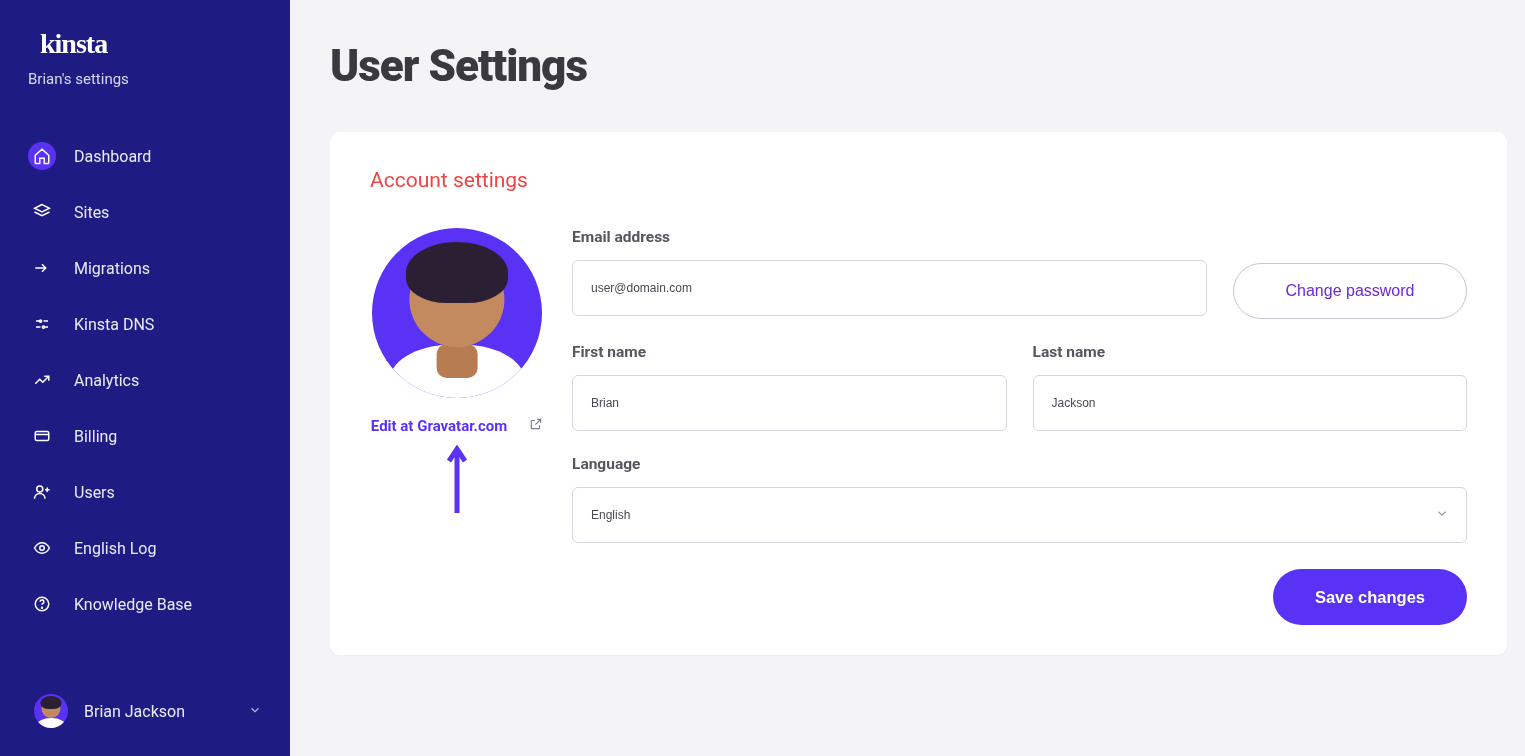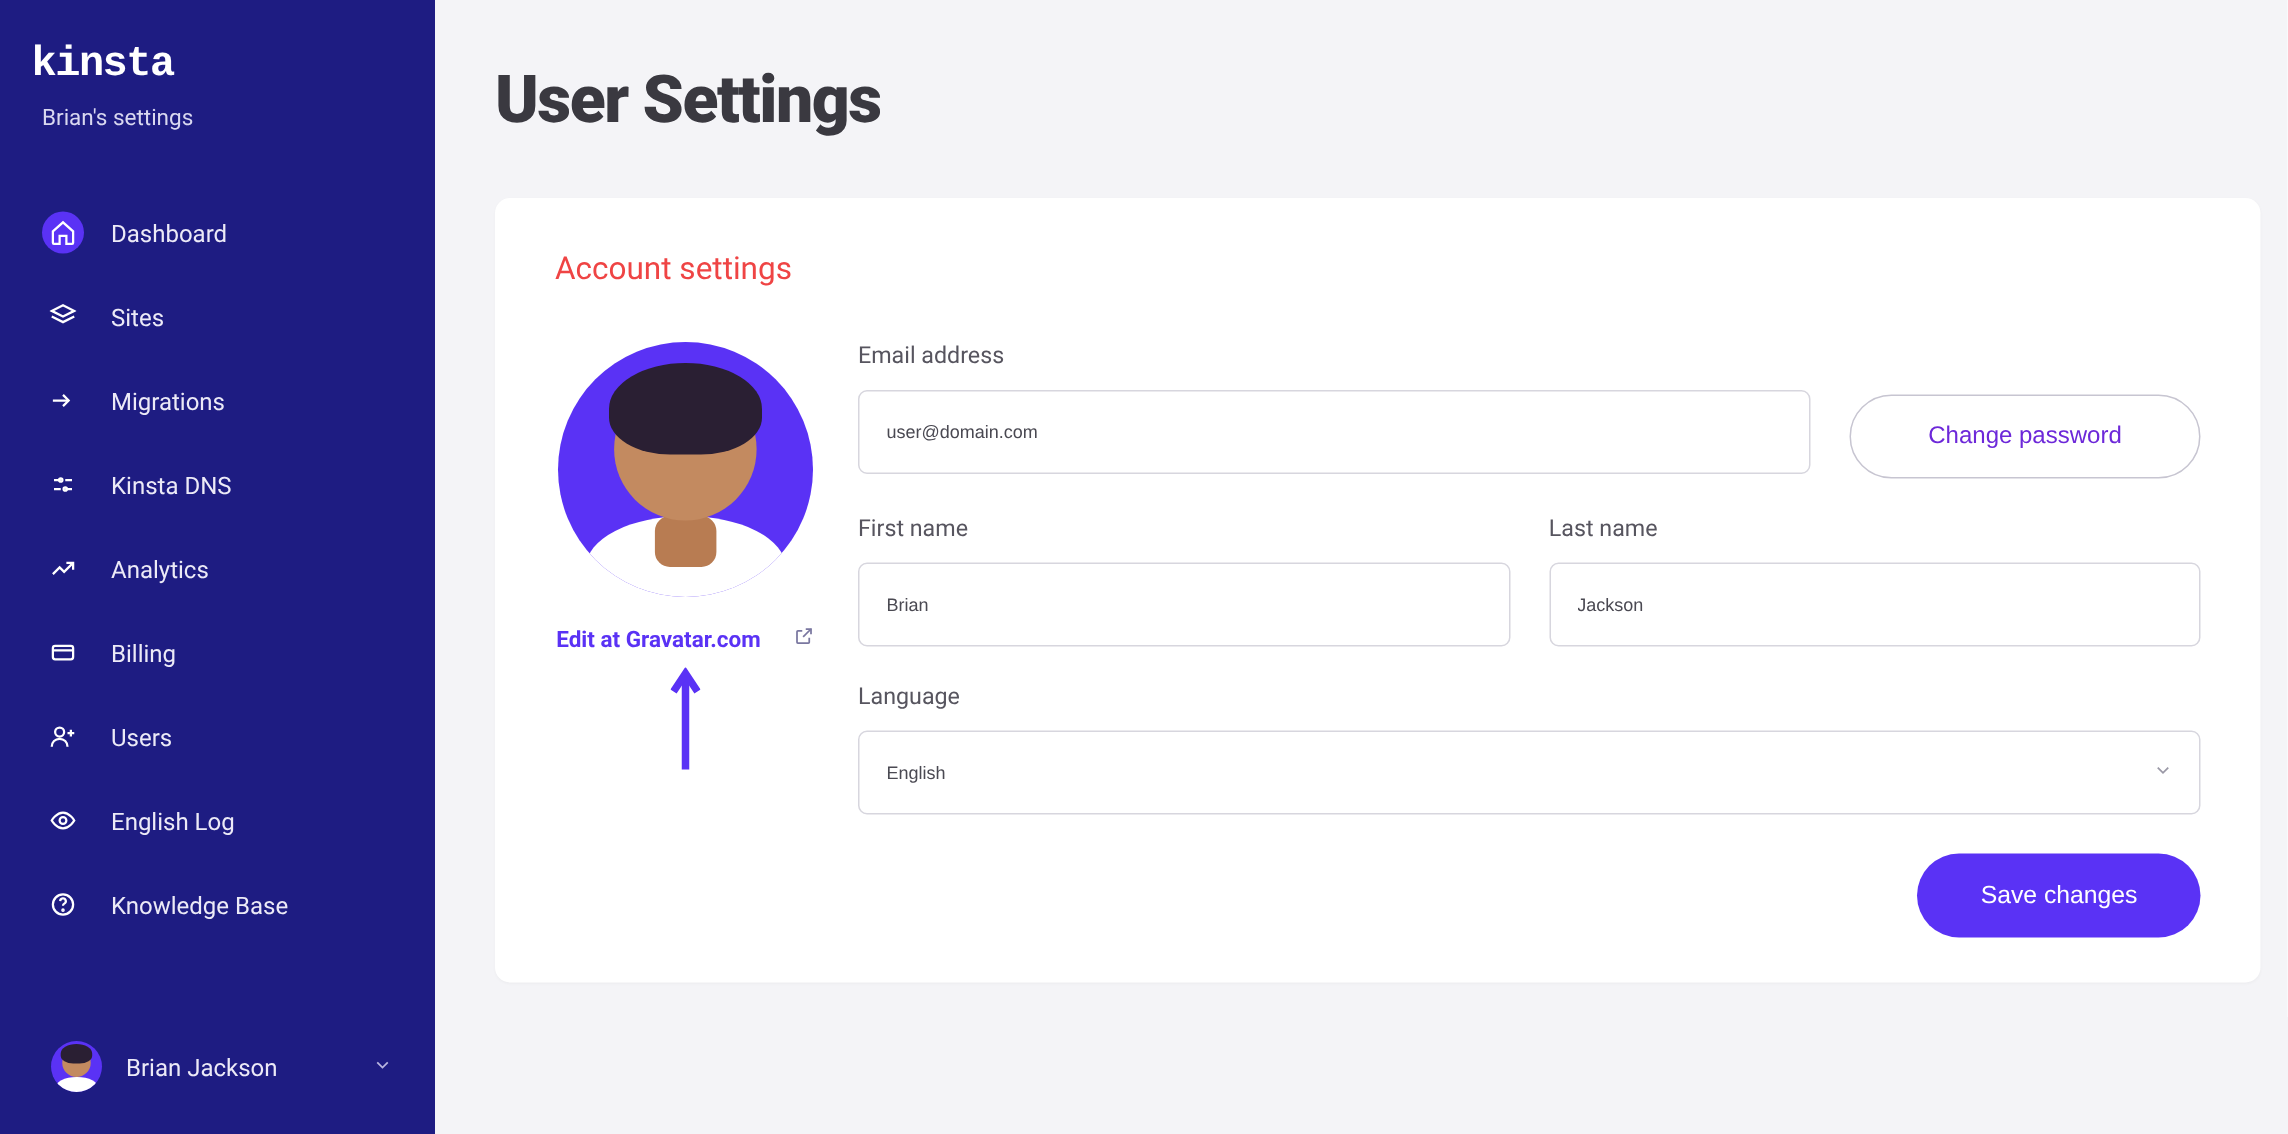--- a/index.html
+++ b/index.html
@@ -22,25 +22,25 @@
       background: #1d1b83;
       color: #fff;
       display: flex;
       flex-direction: column;
       padding: 28px 0 0 0;
       position: relative;
       flex-shrink: 0;
     }
     .sidebar { background: #1e1c82; }
     .logo {
-      padding: 0 28px 10px 21px;
+      padding: 0 28px 10px 40px;
       font-size: 28px;
       font-weight: 800;
       letter-spacing: -1px;
-      font-family: Liberation Mono, monospace;
+      font-family: Liberation Serif, serif;
     }
     .company-name {
       padding: 0 28px 40px 28px;
       font-size: 15px;
       color: #d9d8f0;
     }
     .nav { list-style: none; }
     .nav-item {
       display: flex;
       align-items: center;
@@ -128,21 +128,21 @@
     .annotation-arrow {
       margin: 10px auto 0; width: 6px; height: 70px; position: relative;
     }
     .annotation-arrow svg { position:absolute; left:50%; transform:translateX(-50%); top:0;}
     .form-col { flex: 1; }
     .form-row { display: flex; gap: 26px; margin-bottom: 24px;}
     .form-group { flex: 1; display:flex; flex-direction:column;}
     .form-group.email { max-width: 690px;}
     .label {
       font-size: 15.5px;
-      font-weight: 400;
+      font-weight: 700;
       color: #57555f;
       margin-bottom: 14px;
     }
     .text-input, .select-input {
       height: 56px;
       border: 1px solid #d7d6de;
       border-radius: 6px;
       padding: 0 18px;
       font-size: 12px;
       color: #4a4952;
@@ -168,21 +168,21 @@
     }
     .actions { display:flex; justify-content:flex-end; margin-top: 26px;}
     .btn-primary {
       height: 56px;
       padding: 0 42px;
       border-radius: 28px;
       border: none;
       background: #5a32f5;
       color: #fff;
       font-size: 16.5px;
-      font-weight: 400;
+      font-weight: 700;
       cursor: pointer;
     }
     
     .avatar-head {
       position:absolute; left:50%; top:14%;
       width:56%; height:56%; transform:translateX(-50%);
       background:#c38a60; border-radius:50%;
     }
     .avatar-hair {
       position:absolute; left:50%; top:8%;

